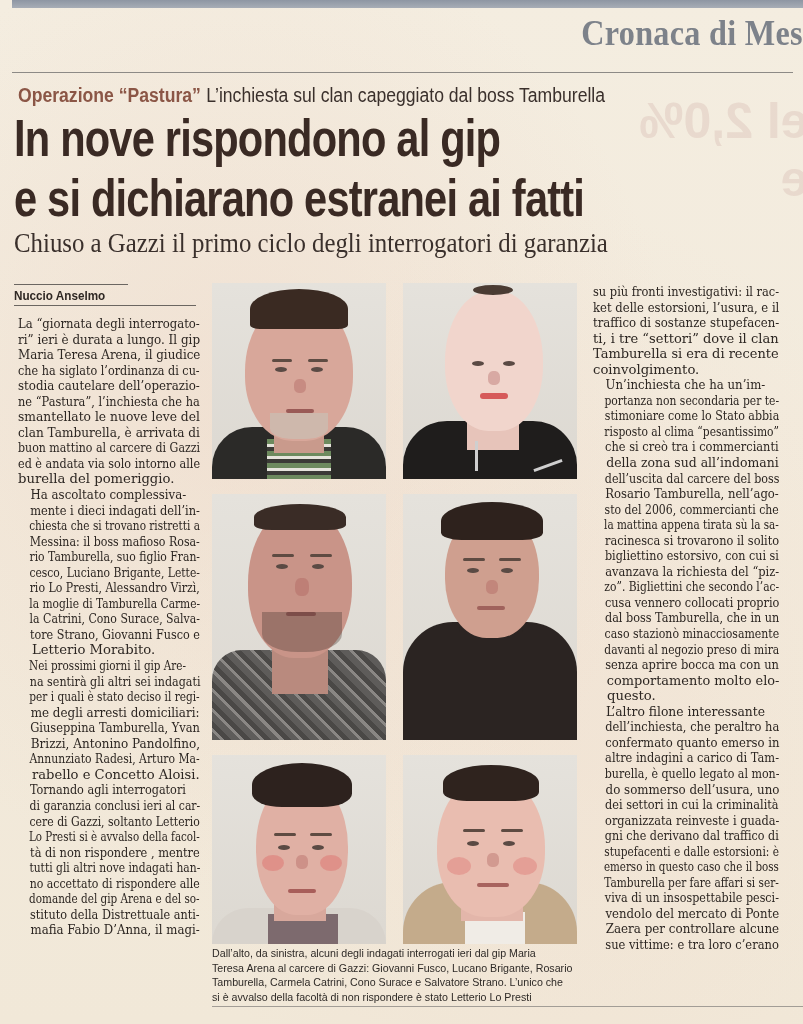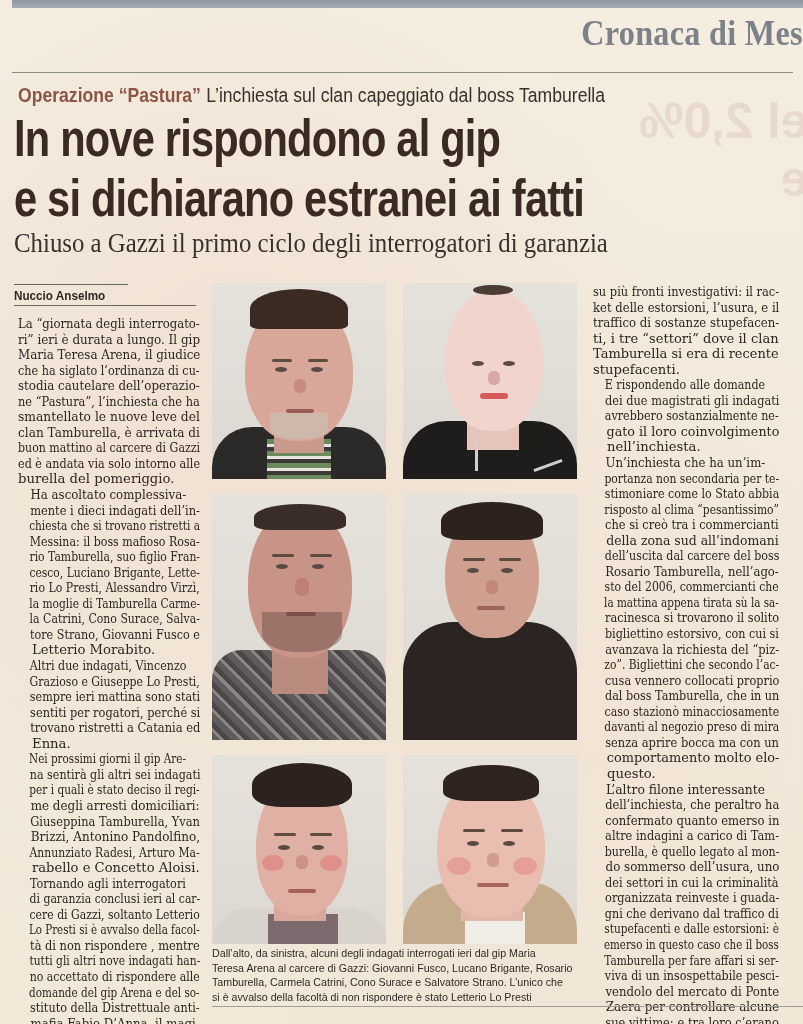--- a/index.html
+++ b/index.html
@@ -164,28 +164,20 @@
         <span class="ln" style="display: block; transform: scaleX(0.835); width: 218px; text-align-last: left;">Messina: il boss mafioso Rosa-</span>
         <span class="ln" style="display: block; transform: scaleX(0.82); width: 222px; text-align-last: left;">rio Tamburella, suo figlio Fran-</span>
         <span class="ln" style="display: block; transform: scaleX(0.816); width: 223px; text-align-last: left;">cesco, Luciano Brigante, Lette-</span>
         <span class="ln" style="display: block; transform: scaleX(0.831); width: 219px; text-align-last: left;">rio Lo Presti, Alessandro Virzì,</span>
         <span class="ln" style="display: block; transform: scaleX(0.809); width: 225px; text-align-last: left;">la moglie di Tamburella Carme-</span>
         <span class="ln" style="display: block; transform: scaleX(0.827); width: 220px; text-align-last: left;">la Catrini, Cono Surace, Salva-</span>
         <span class="ln" style="display: block; transform: scaleX(0.85); width: 214px; text-align-last: left;">tore Strano, Giovanni Fusco e</span>
         <span class="ln last" style="display: block;">Letterio Morabito.</span>
       </p>
     <p class="ind">
-        <span class="ln" style="display: block; transform: scaleX(0.84); width: 200px; text-align-last: left;">Altri due indagati, Vincenzo</span>
-        <span class="ln" style="display: block; transform: scaleX(0.827); width: 220px; text-align-last: left;">Grazioso e Giuseppe Lo Presti,</span>
-        <span class="ln" style="display: block; transform: scaleX(0.847); width: 215px; text-align-last: left;">sempre ieri mattina sono stati</span>
-        <span class="ln" style="display: block; transform: scaleX(0.863); width: 211px; text-align-last: left;">sentiti per rogatori, perché si</span>
-        <span class="ln" style="display: block; transform: scaleX(0.871); width: 209px; text-align-last: left;">trovano ristretti a Catania ed</span>
-        <span class="ln last" style="display: block;">Enna.</span>
-      </p>
-    <p class="ind">
         <span class="ln" style="display: block; transform: scaleX(0.789); width: 213px; text-align-last: left;">Nei prossimi giorni il gip Are-</span>
         <span class="ln" style="display: block; transform: scaleX(0.843); width: 216px; text-align-last: left;">na sentirà gli altri sei indagati</span>
         <span class="ln" style="display: block; transform: scaleX(0.802); width: 227px; text-align-last: left;">per i quali è stato deciso il regi-</span>
         <span class="ln" style="display: block; transform: scaleX(0.905); width: 201px; text-align-last: left;">me degli arresti domiciliari:</span>
         <span class="ln" style="display: block; transform: scaleX(0.867); width: 210px; text-align-last: left;">Giuseppina Tamburella, Yvan</span>
         <span class="ln" style="display: block; transform: scaleX(0.91); width: 200px; text-align-last: left;">Brizzi, Antonino Pandolfino,</span>
         <span class="ln" style="display: block; transform: scaleX(0.82); width: 222px; text-align-last: left;">Annunziato Radesi, Arturo Ma-</span>
         <span class="ln last" style="display: block; transform: scaleX(0.995); width: 183px; text-align-last: left;">rabello e Concetto Aloisi.</span>
       </p>
     <p class="ind">
@@ -296,28 +288,21 @@
     <span class="ln">si è avvalso della facoltà di non rispondere è stato Letterio Lo Presti</span>
   </div>
 
   <div class="col col-right">
     <p>
         <span class="ln" style="display: block; transform: scaleX(0.865); width: 215px; text-align-last: left;">su più fronti investigativi: il rac-</span>
         <span class="ln" style="display: block; transform: scaleX(0.882); width: 211px; text-align-last: left;">ket delle estorsioni, l’usura, e il</span>
         <span class="ln" style="display: block; transform: scaleX(0.89); width: 209px; text-align-last: left;">traffico di sostanze stupefacen-</span>
         <span class="ln" style="display: block; transform: scaleX(0.989); width: 188px; text-align-last: left;">ti, i tre “settori” dove il clan</span>
         <span class="ln" style="display: block; transform: scaleX(0.984); width: 189px; text-align-last: left;">Tamburella si era di recente</span>
-        <span class="ln last" style="display: block;">stupefacenti.</span>
-      </p>
-    <p class="ind">
-        <span class="ln" style="display: block; transform: scaleX(0.839); width: 205px; text-align-last: left;">E rispondendo alle domande</span>
-        <span class="ln" style="display: block; transform: scaleX(0.861); width: 216px; text-align-last: left;">dei due magistrati gli indagati</span>
-        <span class="ln" style="display: block; transform: scaleX(0.845); width: 220px; text-align-last: left;">avrebbero sostanzialmente ne-</span>
-        <span class="ln" style="display: block; transform: scaleX(0.964); width: 193px; text-align-last: left;">gato il loro coinvolgimento</span>
-        <span class="ln last" style="display: block;">nell’inchiesta.</span>
+        <span class="ln last" style="display: block;">coinvolgimento.</span>
       </p>
     <p class="ind">
         <span class="ln" style="display: block; transform: scaleX(0.891); width: 193px; text-align-last: left;">Un’inchiesta che ha un’im-</span>
         <span class="ln" style="display: block; transform: scaleX(0.816); width: 228px; text-align-last: left;">portanza non secondaria per te-</span>
         <span class="ln" style="display: block; transform: scaleX(0.838); width: 222px; text-align-last: left;">stimoniare come lo Stato abbia</span>
         <span class="ln" style="display: block; transform: scaleX(0.812); width: 229px; text-align-last: left;">risposto al clima “pesantissimo”</span>
         <span class="ln" style="display: block; transform: scaleX(0.865); width: 215px; text-align-last: left;">che si creò tra i commercianti</span>
         <span class="ln" style="display: block; transform: scaleX(0.944); width: 197px; text-align-last: left;">della zona sud all’indomani</span>
         <span class="ln" style="display: block; transform: scaleX(0.842); width: 221px; text-align-last: left;">dell’uscita dal carcere del boss</span>
         <span class="ln" style="display: block; transform: scaleX(0.882); width: 211px; text-align-last: left;">Rosario Tamburella, nell’ago-</span>

